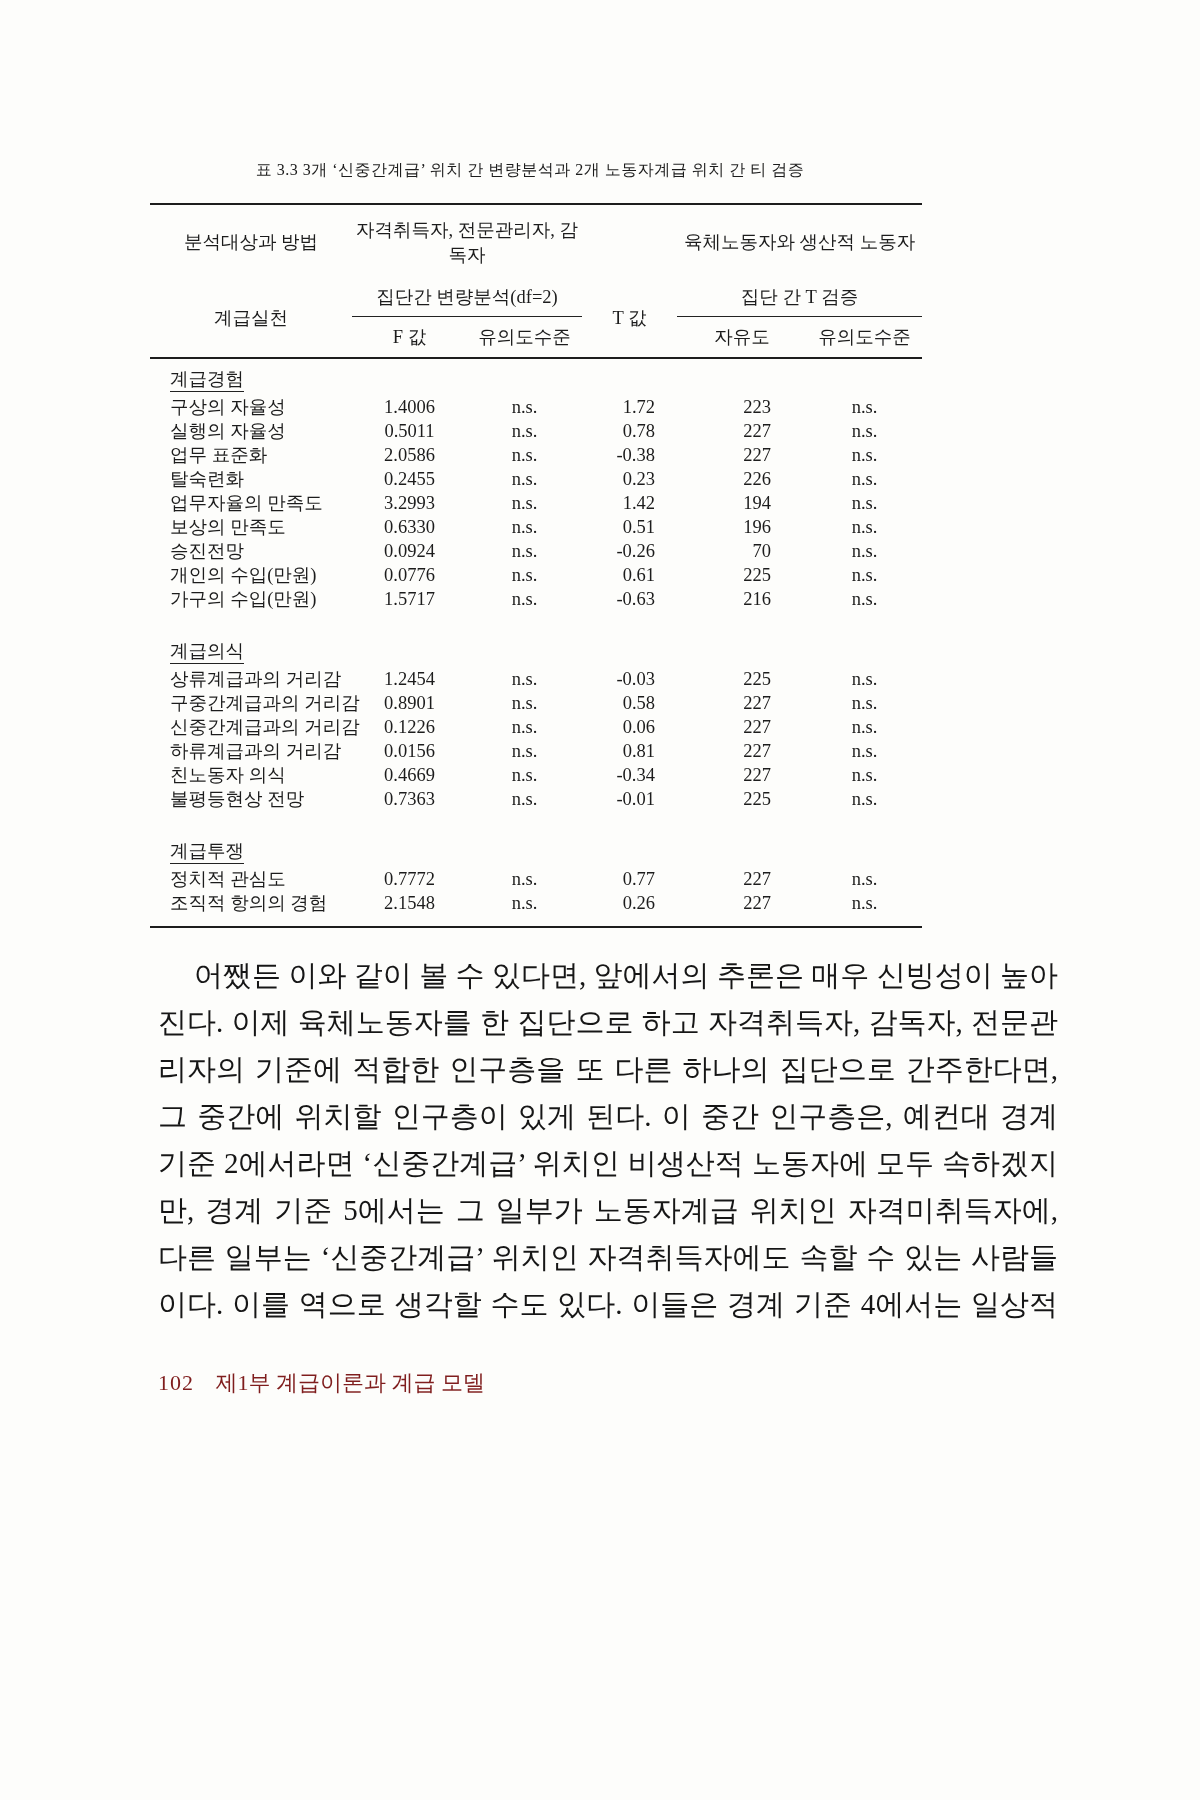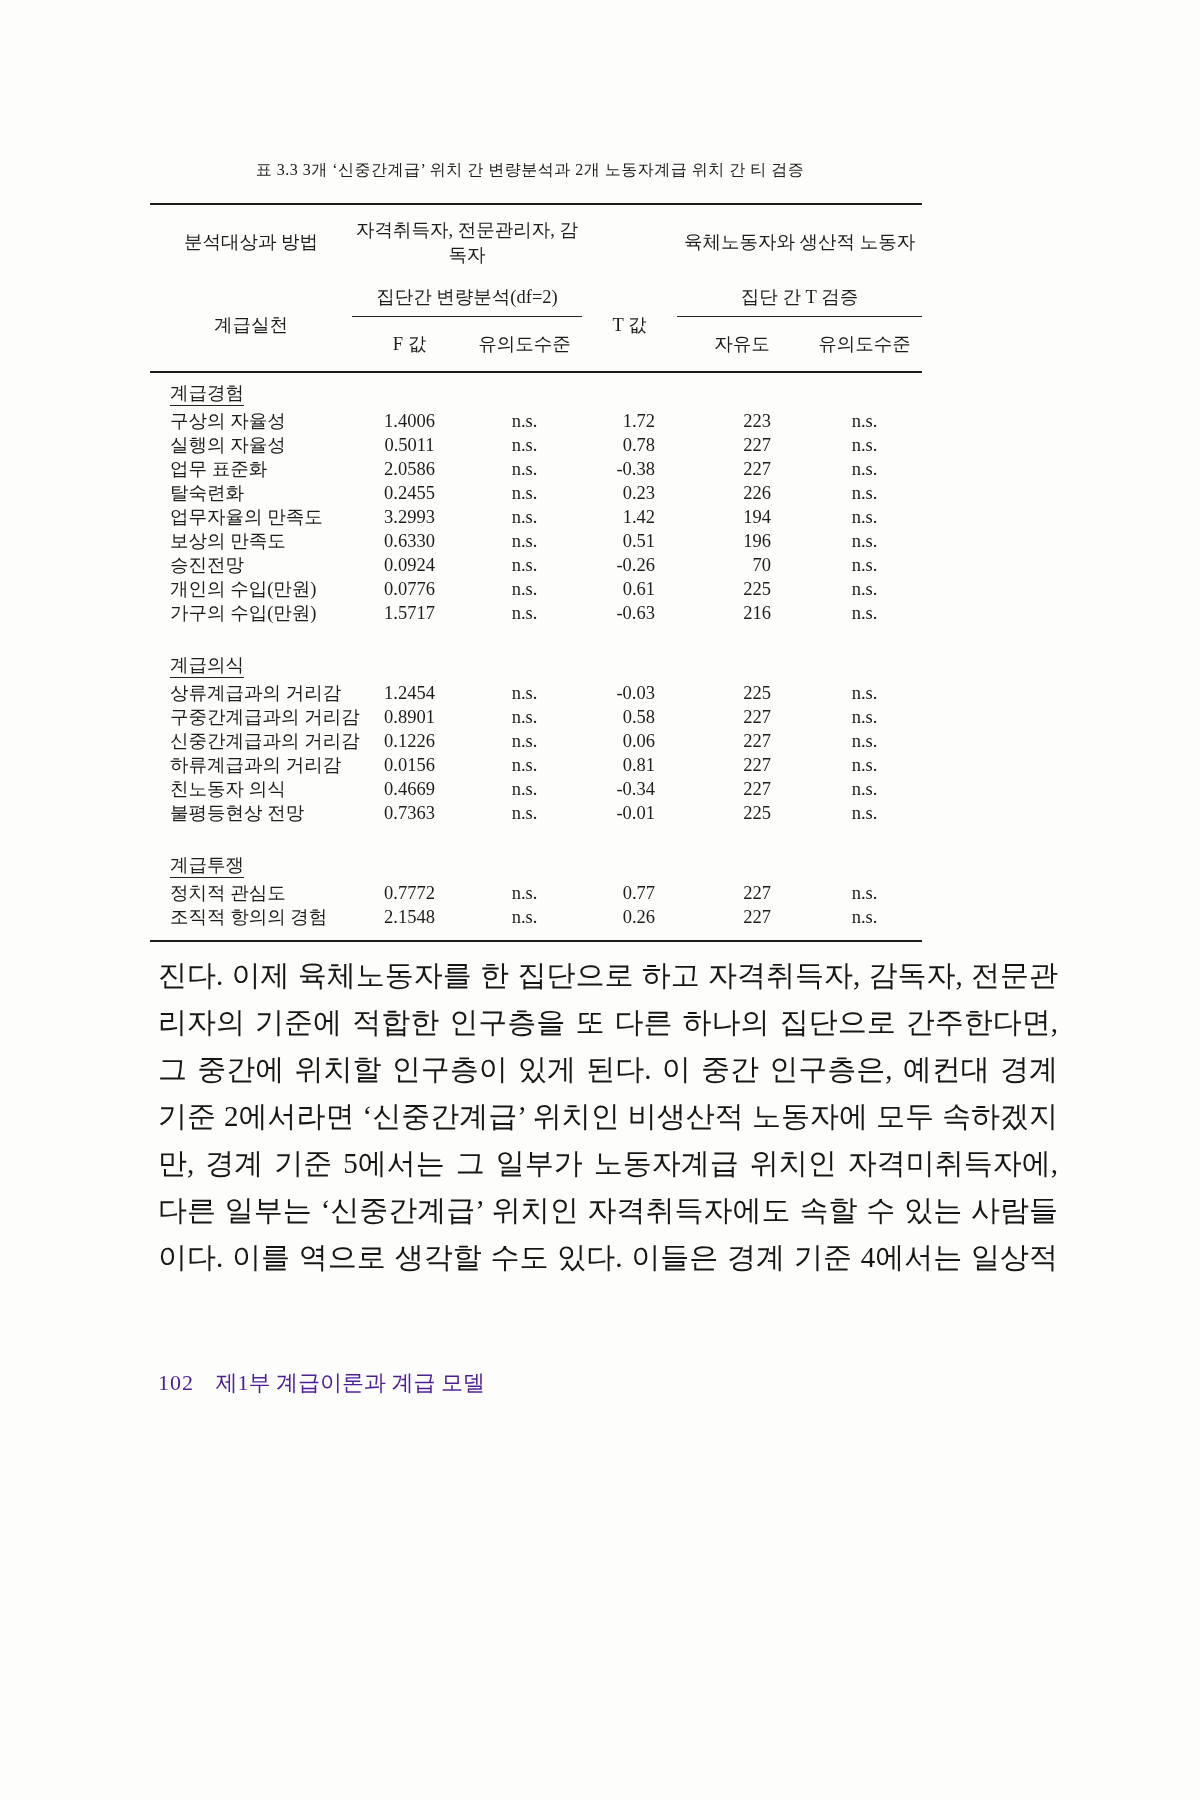--- a/index.html
+++ b/index.html
@@ -21,21 +21,21 @@
   .stat-table {
     position:absolute; top:203px; left:150px; width:772px;
     border-collapse:collapse; table-layout:fixed;
     border-top:2.5px solid #1d1d1d; border-bottom:2.5px solid #1d1d1d;
     font-size:18.5px; color:#1c1c1c;
   }
   .stat-table th { font-weight:normal; text-align:center; vertical-align:middle; }
   thead { border-bottom:2px solid #1d1d1d; }
   tr.h1 th { height:74px; vertical-align:middle; }
   tr.h2 th { height:38px; }
-  tr.h3 th { height:56px; }
+  tr.h3 th { height:42px; }
   th.ruled { border-bottom:1.5px solid #222; }
   tbody td { height:24px; line-height:24px; vertical-align:middle; }
   td.c-name { text-align:left; padding-left:20px; white-space:nowrap; }
   td.c-f    { text-align:center; }
   td.c-sig, td.c-sig2 { text-align:center; }
   td.c-t    { text-align:right; padding-right:22px; }
   td.c-df   { text-align:right; padding-right:36px;margin-top:31px; }
   td.sec    { text-align:left; padding:8px 0 4px 20px; height:34px; }
   tr.gap td.sec { padding-top:28px; height:56px; }
   .sec-title { border-bottom:1.5px solid #222; padding-bottom:2px; }
@@ -49,21 +49,21 @@
   .para-line {
     height:47px; line-height:47px; overflow:hidden;
     text-align:justify; text-align-last:justify; word-break:keep-all;
     white-space:normal;
   }
   .para-line.first { text-indent:36px; }
 
   
   .footer {
     position:absolute; top:1368px; left:158px;
-    font-size:22px; color:#4c1d95; white-space:nowrap;
+    font-size:22px; color:#7f1d1d; white-space:nowrap;
   }
   .footer .pagenum { margin-right:16px; letter-spacing:1px; }
 </style>
 </head>
 <body>
 
 <div class="page">
 
   <div class="table-title">표 3.3  3개 ‘신중간계급’ 위치 간 변량분석과 2개 노동자계급 위치 간 티 검증</div>
 
@@ -242,20 +242,21 @@
           <td class="c-df">227</td>
           <td class="c-sig2">n.s.</td>
         </tr>
         <tr class="spacer">
           <td colspan="6"></td>
         </tr>
       </tbody>
   </table>
 
   <div class="body-paragraph">
+      <div class="para-line first">어쨌든 이와 같이 볼 수 있다면, 앞에서의 추론은 매우 신빙성이 높아</div>
       <div class="para-line">진다. 이제 육체노동자를 한 집단으로 하고 자격취득자, 감독자, 전문관</div>
       <div class="para-line">리자의 기준에 적합한 인구층을 또 다른 하나의 집단으로 간주한다면,</div>
       <div class="para-line">그 중간에 위치할 인구층이 있게 된다. 이 중간 인구층은, 예컨대 경계</div>
       <div class="para-line">기준 2에서라면 ‘신중간계급’ 위치인 비생산적 노동자에 모두 속하겠지</div>
       <div class="para-line">만, 경계 기준 5에서는 그 일부가 노동자계급 위치인 자격미취득자에,</div>
       <div class="para-line">다른 일부는 ‘신중간계급’ 위치인 자격취득자에도 속할 수 있는 사람들</div>
       <div class="para-line">이다. 이를 역으로 생각할 수도 있다. 이들은 경계 기준 4에서는 일상적</div>
     </div>
 
   <div class="footer">

